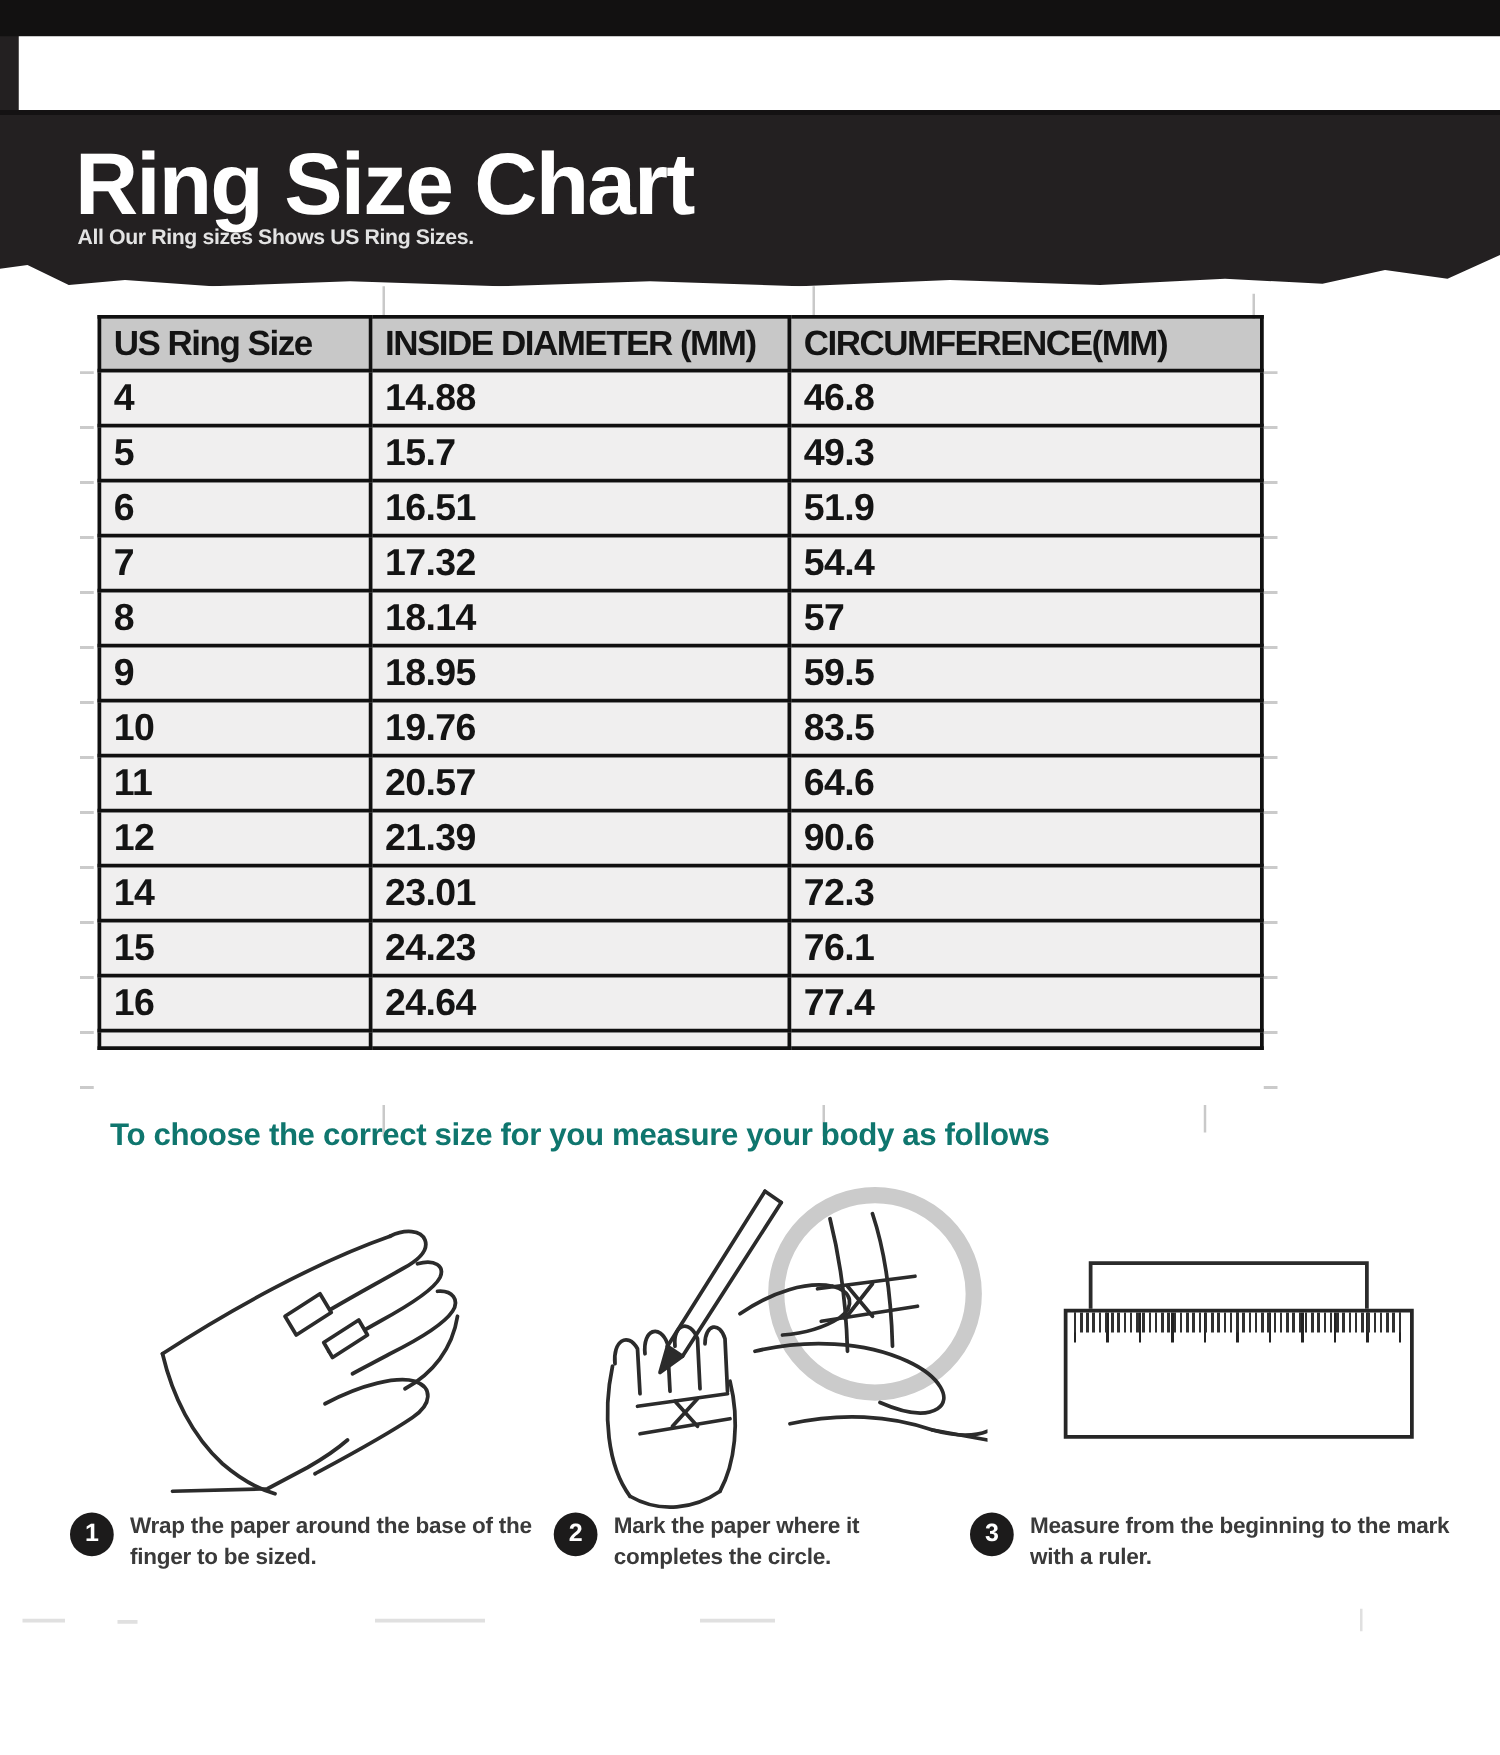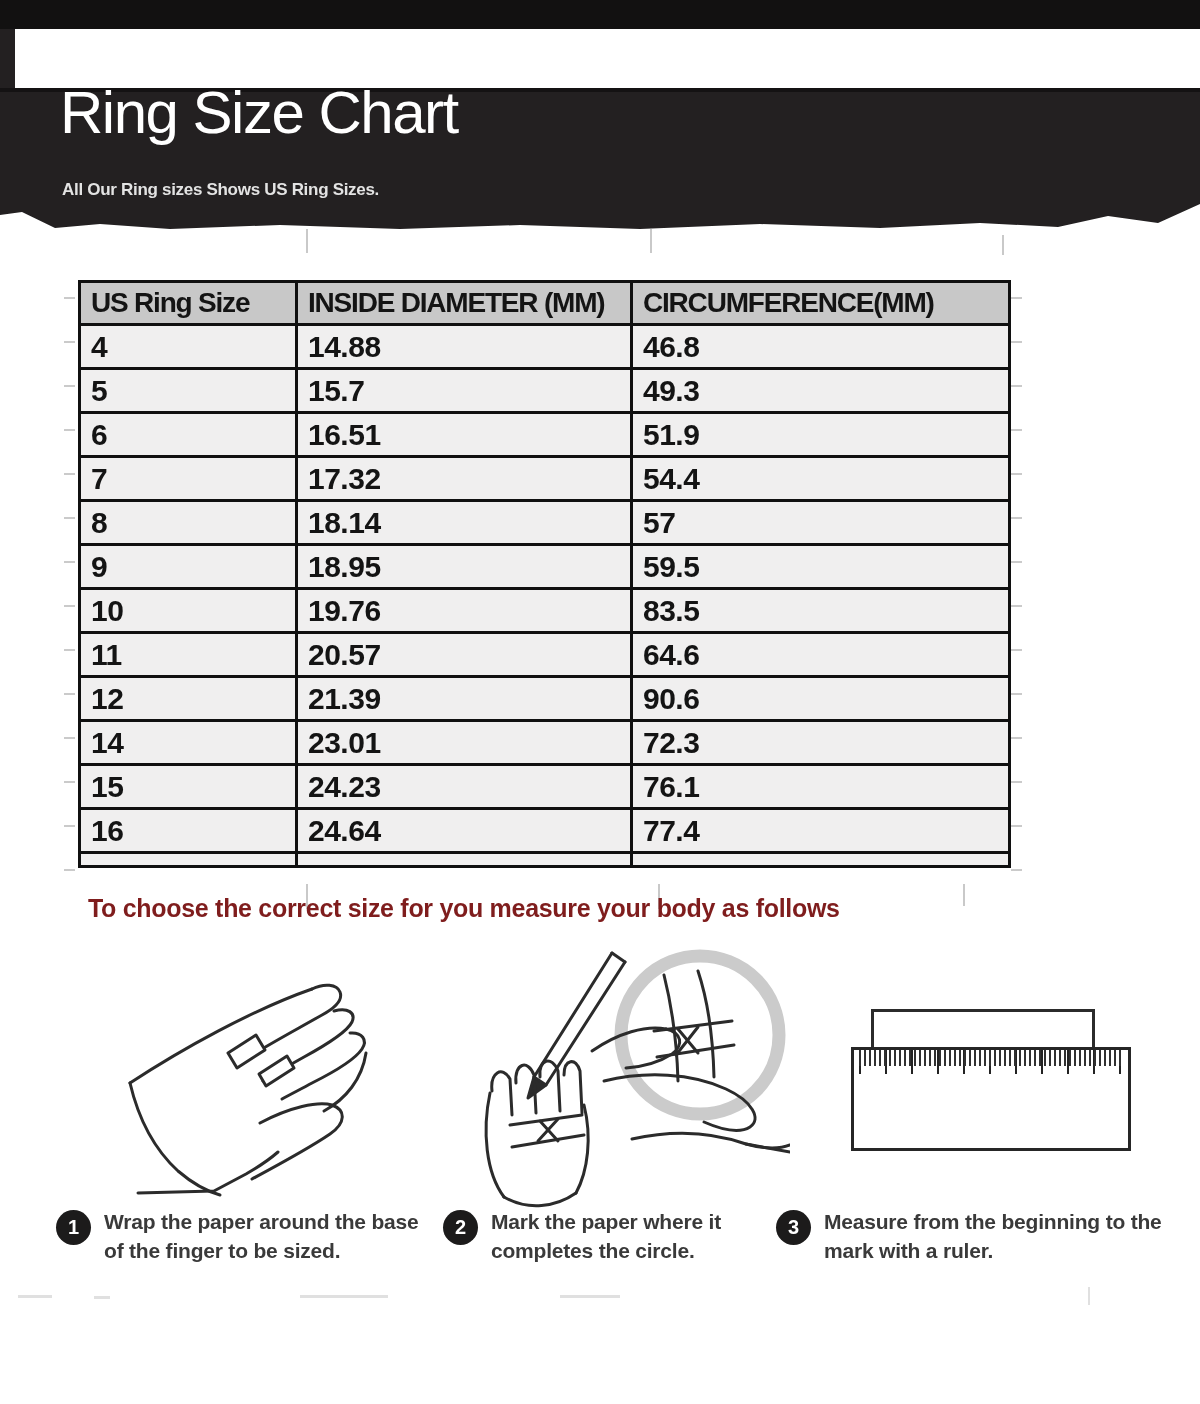--- a/index.html
+++ b/index.html
@@ -21,73 +21,72 @@
     position:absolute;left:0;top:0;width:1200px;height:232px;
     background:var(--banner-background,#232021);
     clip-path:polygon(0 0,1200px 0,1200px 204px,1158px 223px,1108px 216px,1058px 227px,
       980px 223px,880px 228px,760px 224px,640px 229px,520px 225px,400px 229px,
       280px 225px,170px 229px,100px 224px,55px 228px,22px 212px,0 215px);
   }
   .top-bar{position:absolute;left:0;top:0;width:1200px;height:29px;background:var(--top-bar,#121111);}
   .white-strip{position:absolute;left:15px;top:29px;width:1185px;height:59px;background:#ffffff;}
   .band-divider{position:absolute;left:0;top:88px;width:1200px;height:4px;background:#141213;}
   .banner-title{
-    position:absolute;left:60px;top:78px;color:#ffffff;font-size:60px;font-weight:normal;
+    position:absolute;left:60px;top:107px;color:#ffffff;font-size:70px;font-weight:bold;
     letter-spacing:-1.5px;white-space:nowrap;
   }
   .banner-subtitle{
     position:absolute;left:62px;top:180px;color:#e3e3e3;font-size:17px;font-weight:bold;
     letter-spacing:-0.3px;white-space:nowrap;
   }
   
   table.size-table{
     position:absolute;left:78px;top:252px;width:930px;border-collapse:collapse;
     table-layout:fixed;
-    margin-top:28px;
   }
   .size-table th,.size-table td{
     border:3px solid var(--table-border,#101010);
     font-weight:bold;color:#141414;text-align:left;padding:0 4px 0 10px;overflow:hidden;
   }
   .size-table th{
     height:40px;background:var(--table-header-background,#c8c8c8);
     font-size:28px;letter-spacing:-1.2px;white-space:nowrap;
   }
   .size-table td{
     height:41px;background:var(--table-row-background,#f0efef);
     font-size:30px;letter-spacing:-0.5px;
   }
   .size-table tr.spacer td{height:11px;}
   .col1{width:217px}.col2{width:335px}.col3{width:378px}
   
   .vguide{position:absolute;width:2px;background:#c9c9c9;}
   .tickcol{position:absolute;width:11px;background:repeating-linear-gradient(180deg,#b9b9b9 0 2px,transparent 2px 44px);opacity:.75;}
   
   .measure-heading{
-    position:absolute;left:88px;top:894px;font-size:25px;font-weight:bold;color:#7f1d1d;
+    position:absolute;left:88px;top:894px;font-size:25px;font-weight:bold;color:#0f766e;
     letter-spacing:-0.3px;white-space:nowrap;
   }
   .illus{position:absolute;}
   .illus svg{display:block;}
   
   .ruler-wrap{position:absolute;left:845px;top:1003px;width:290px;height:150px;}
   .paper-strip{position:absolute;left:26px;top:6px;width:218px;height:44px;background:#fff;border:3px solid #2b2b2b;}
   .ruler-body{position:absolute;left:6px;top:44px;width:274px;height:98px;background:#fff;border:3px solid #262626;}
   .ticks-minor{position:absolute;left:5px;right:5px;top:0;height:16px;
     background:repeating-linear-gradient(90deg,#303030 0 2px,transparent 2px 5px);}
   .ticks-major{position:absolute;left:5px;right:5px;top:0;height:24px;
     background:repeating-linear-gradient(90deg,#222222 0 2px,transparent 2px 26px);}
   
   .step{position:absolute;top:1208px;display:flex;gap:13px;align-items:flex-start;}
   .step-badge{
     flex:0 0 35px;width:35px;height:35px;border-radius:50%;
     background:var(--step-badge,#1c1b1b);color:#fff;font-size:20px;font-weight:bold;
     display:flex;align-items:center;justify-content:center;margin-top:2px;
   }
-  .step-text{font-size:21px;font-weight:bold;color:var(--instruction-text,#3a3a3a);line-height:1.37;letter-spacing:-0.2px;}
+  .step-text{font-size:18px;font-weight:bold;color:var(--instruction-text,#3a3a3a);line-height:1.37;letter-spacing:-0.2px;}
   
   .smudge{position:absolute;background:#e0e0e0;}
 </style>
 </head>
 <body>
 
 <div class="banner">
   <div class="top-bar"></div>
   <div class="white-strip"></div>
   <div class="band-divider"></div>

